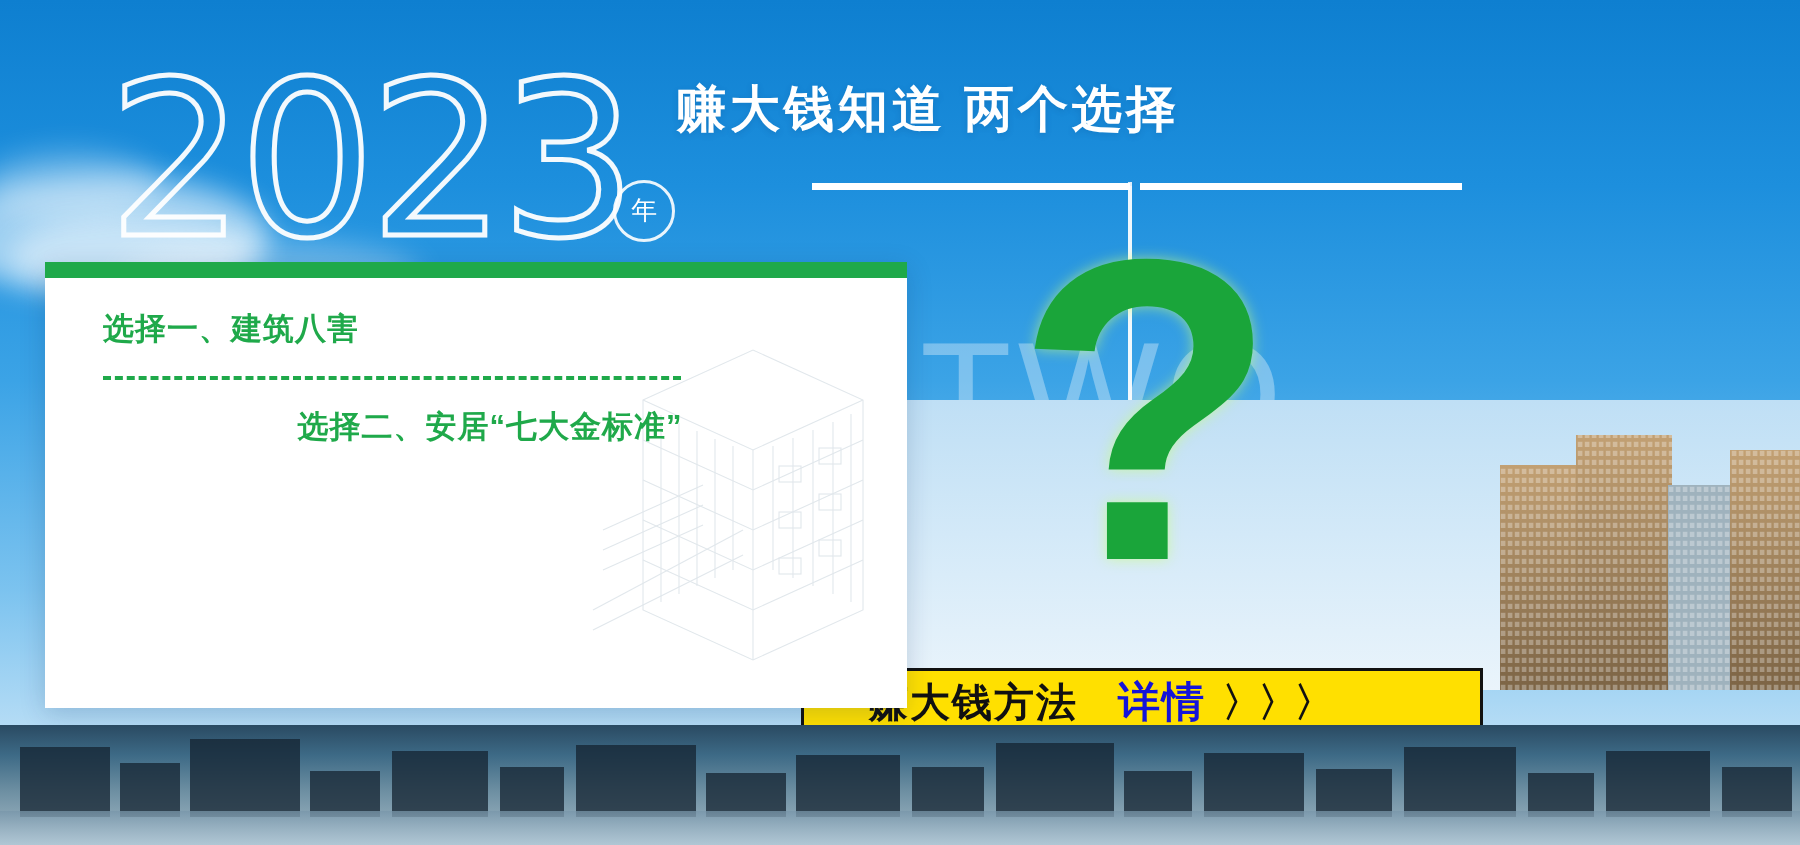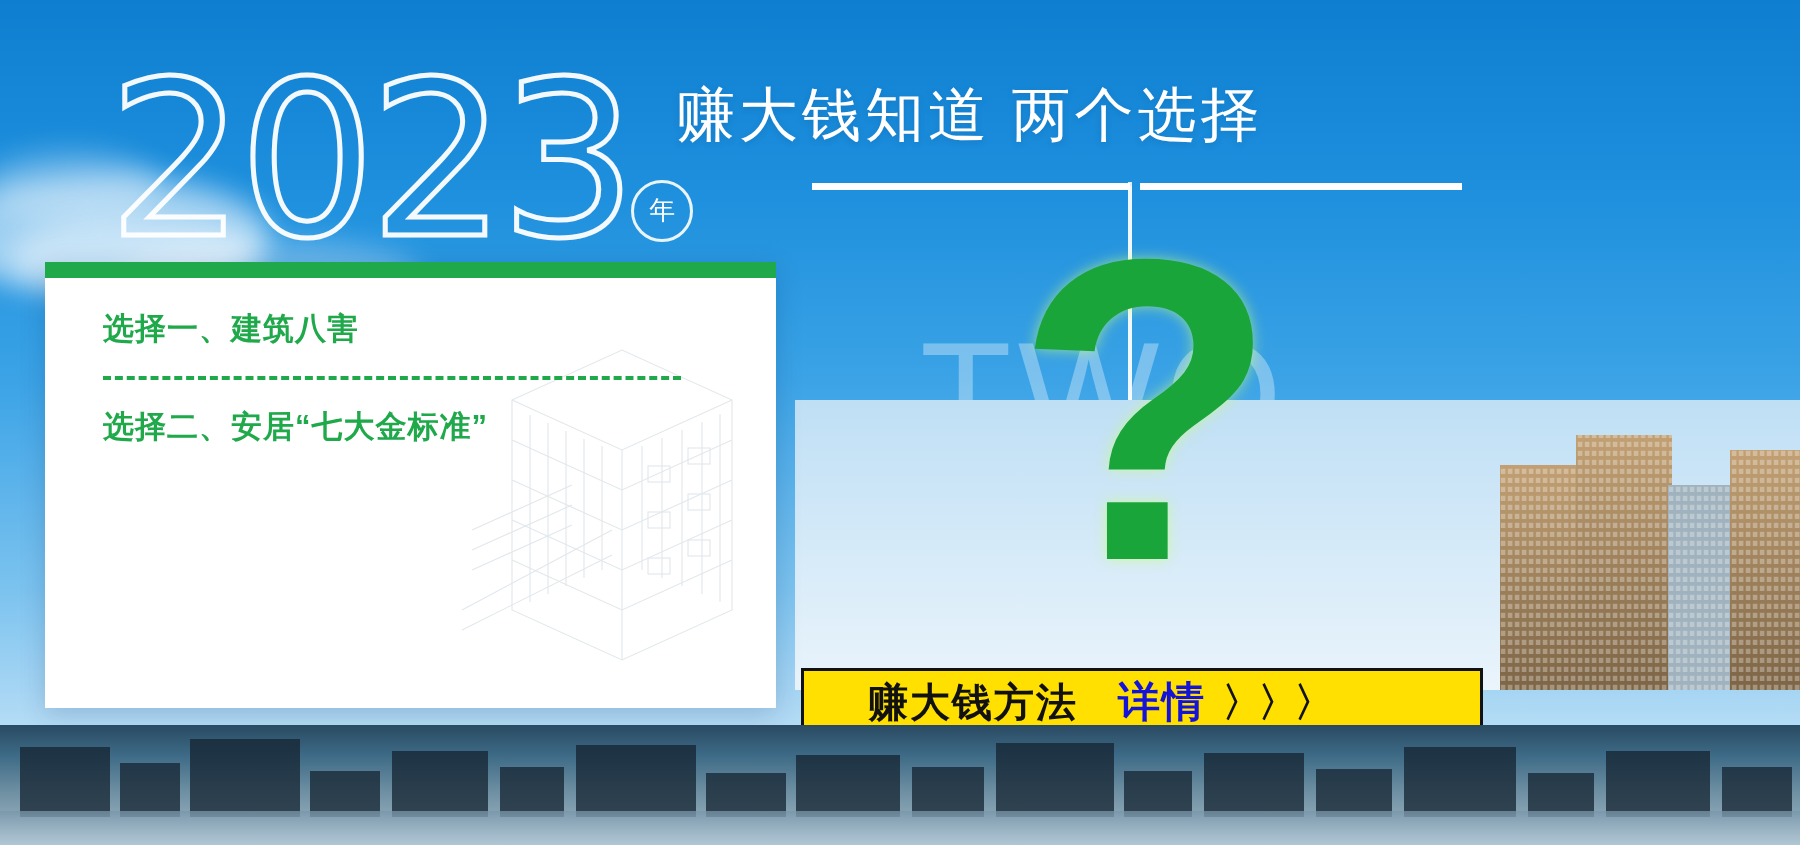--- a/index.html
+++ b/index.html
@@ -11,37 +11,37 @@
   }
 
   
   .cloud{position:absolute;border-radius:50%;background:rgba(255,255,255,.55);filter:blur(14px);}
   .cloud.c1{left:-60px;top:175px;width:330px;height:120px;}
   .cloud.c2{left:10px;top:215px;width:250px;height:80px;opacity:.8;}
   .cloud.c3{left:120px;top:240px;width:300px;height:70px;opacity:.55;}
   .cloud.c4{left:-20px;top:150px;width:180px;height:70px;opacity:.5;}
 
   
-  .year-wrap{position:absolute;left:108px;top:62px;display:flex;align-items:flex-end;gap:18px;}
+  .year-wrap{position:absolute;left:108px;top:62px;display:flex;align-items:flex-end;}
   .year-num{
     font-size:215px;line-height:.92;font-weight:400;letter-spacing:-6px;
     color:transparent;-webkit-text-stroke:5px #ffffff;
     font-family:"DejaVu Sans","Liberation Sans",sans-serif;
     opacity:.95;
   }
   .year-badge{
     width:56px;height:56px;border:3px solid rgba(255,255,255,.9);border-radius:50%;
     color:#fff;font-size:26px;display:flex;align-items:center;justify-content:center;
     margin-left:-18px;margin-bottom:18px;
   }
 
   
   .headline{
     position:absolute;left:676px;top:76px;color:#fff;
-    font-size:59px;font-weight:normal;letter-spacing:4px;white-space:nowrap;
+    font-size:50px;font-weight:bold;letter-spacing:4px;white-space:nowrap;
     text-shadow:0 2px 6px rgba(0,60,120,.18);
   }
   .rule{position:absolute;height:7px;background:#fff;top:183px;}
   .rule.r1{left:812px;width:318px;}
   .rule.r2{left:1140px;width:322px;}
 
   
   .wm{
     position:absolute;color:rgba(255,255,255,.34);font-weight:normal;
     font-size:150px;letter-spacing:6px;line-height:1.0;
@@ -71,34 +71,34 @@
     position:absolute;left:801px;top:668px;width:676px;height:62px;
     background:#ffe000;border:3px solid #111;display:flex;align-items:center;
     box-shadow:0 2px 0 rgba(0,0,0,.2);
   }
   .cta-label{font-size:40px;font-weight:bold;color:#111;margin-left:64px;letter-spacing:2px;}
   .cta-link{font-size:42px;font-weight:bold;color:#1414d8;margin-left:40px;letter-spacing:2px;}
   .cta-arrows{color:#111;font-size:40px;font-weight:bold;margin-left:16px;letter-spacing:-4px;}
 
   
   .card{
-    position:absolute;left:45px;top:262px;width:731px;height:446px;background:#fff;
+    position:absolute;left:45px;top:262px;width:862px;height:446px;background:#fff;
     box-shadow:0 6px 24px rgba(0,40,90,.18);
   }
   .card-top{position:absolute;left:0;top:0;width:100%;height:16px;background:#1fa94a;}
   .card-inner{position:absolute;left:58px;top:46px;right:30px;}
   .blueprint{position:absolute;right:-6px;top:18px;width:330px;height:430px;opacity:.55;pointer-events:none;}
 
   .sec-title{color:#1fa94a;font-size:31px;font-weight:bold;letter-spacing:1px;margin:0 0 16px;}
   .sec-body{font-size:20.5px;line-height:1.85;color:#1b1b1b;margin:0;max-width:670px;}
   .hl{color:#2aa84f;}
   .divider{
     margin:26px 0 26px;height:0;border-top:4px dashed #1fa94a;width:578px;
   }
-  .sec2{margin-top:2px;}
+  .sec2{margin-top:2px;text-align:center;}
 
   
   .strip{position:absolute;left:0;bottom:0;width:1800px;height:120px;overflow:hidden;}
   .strip-bg{position:absolute;inset:0;background:linear-gradient(180deg,#2a4a62 0%,#3d6a86 25%,#6d8fa2 55%,#8fa9b8 80%,#b9cbd6 100%);}
   .strip-b{position:absolute;bottom:28px;background:rgba(20,35,48,.75);}
   .strip-ref{position:absolute;left:0;bottom:0;width:100%;height:34px;background:linear-gradient(180deg,rgba(120,150,170,.75),rgba(175,198,212,.9));}
 
   .edge-right{position:absolute;right:0;top:405px;width:300px;height:285px;overflow:hidden;}
 </style>
 </head>

